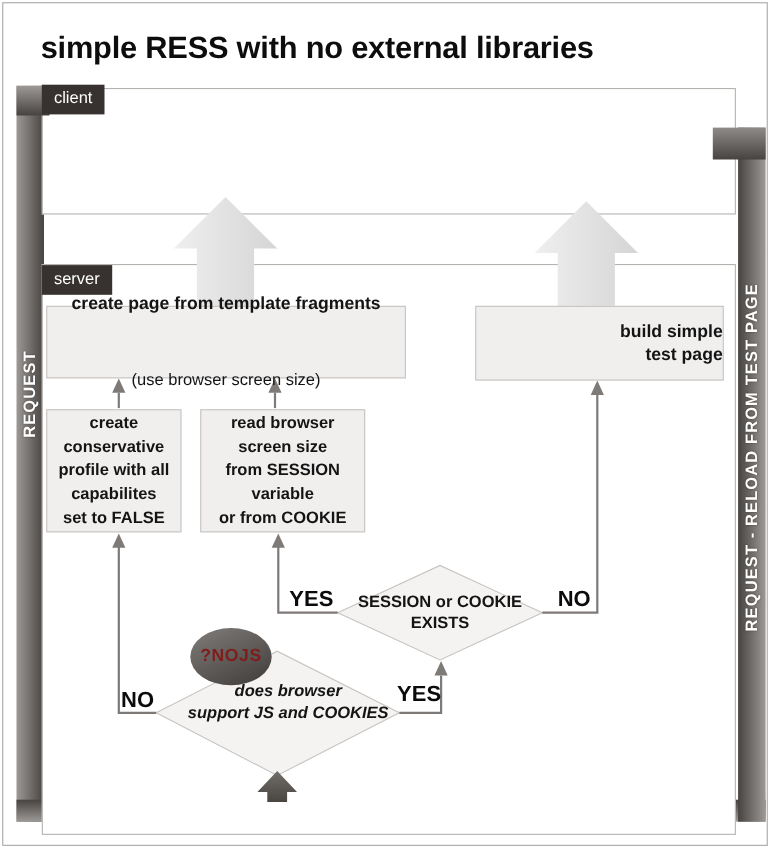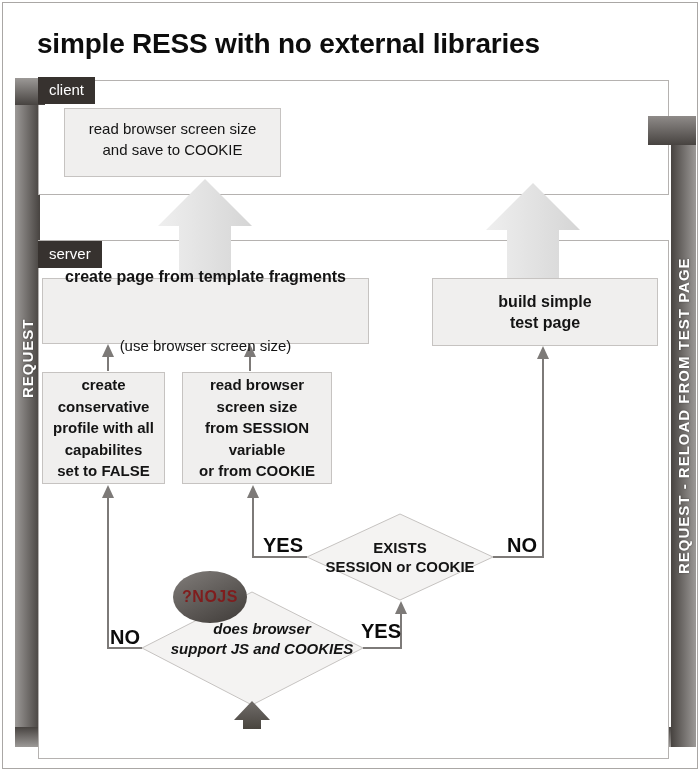--- a/index.html
+++ b/index.html
@@ -49,21 +49,21 @@
     position:absolute;background:var(--box_bg,#f0efee);border:1px solid var(--box_border,#c6c3c1);
     text-align:center;font-size:15px;line-height:21px;
     display:flex;flex-direction:column;justify-content:center;align-items:center;
   }
   .box .ln{white-space:nowrap;}
   .b-client-left{left:64px;top:108px;width:217px;height:69px;justify-content:flex-start;padding-top:9px;box-sizing:border-box;}
   .b-client-right{left:312px;top:108px;width:345px;height:73px;}
   .b-create{left:42px;top:278px;width:325px;height:64px;}
   .b-create .t1{font-weight:bold;font-size:16px;}
   .b-create .t2{font-size:15px;margin-top:48px;}
-  .b-build{left:432px;top:278px;width:224px;height:66px;font-weight:bold;font-size:16px;}
+  .b-build{left:432px;top:278px;width:224px;height:66px;font-weight:bold;font-size:16px;align-items:flex-end;}
   .b-small{font-weight:bold;line-height:21.5px;}
   .b-small1{left:42px;top:372px;width:121px;height:110px;}
   .b-small2{left:182px;top:372px;width:148px;height:110px;}
   
   .dtext{position:absolute;text-align:center;font-weight:bold;font-size:15px;line-height:19px;}
   .d1-text{left:300px;top:538px;width:200px;}
   .d2-text{left:162px;top:619px;width:200px;line-height:20px;font-style:italic;}
   .dtext .ln{white-space:nowrap;}
   
   .edge{position:absolute;font-weight:bold;font-size:20px;width:50px;text-align:center;color:#0b0b0b;}
@@ -138,24 +138,20 @@
 
     <ellipse cx="210" cy="597" rx="37" ry="26" fill="url(#nojsGrad)"></ellipse>
   </svg>
 
   <div class="region-label lab-client">client</div>
   <div class="region-label lab-server">server</div>
 
   <div class="vtext vtext-left">REQUEST</div>
   <div class="vtext vtext-right">REQUEST - RELOAD FROM TEST PAGE</div>
 
-  <div class="box b-client-left">
-    <div class="ln">read browser screen size</div>
-    <div class="ln">and save to COOKIE</div>
-  </div>
 
   <div class="box b-create">
     <div class="ln t1">create page from template fragments</div>
     <div class="ln t2">(use browser screen size)</div>
   </div>
   <div class="box b-build">
     <div class="ln">build simple</div>
     <div class="ln">test page</div>
   </div>
   <div class="box b-small b-small2">
@@ -167,22 +163,22 @@
   </div>
   <div class="box b-small b-small1">
     <div class="ln">create</div>
     <div class="ln">conservative</div>
     <div class="ln">profile with all</div>
     <div class="ln">capabilites</div>
     <div class="ln">set to FALSE</div>
   </div>
 
   <div class="dtext d1-text">
+    <div class="ln">SESSION or COOKIE</div>
     <div class="ln">EXISTS</div>
-    <div class="ln">SESSION or COOKIE</div>
   </div>
   <div class="dtext d2-text">
     <div class="ln">does browser</div>
     <div class="ln">support JS and COOKIES</div>
   </div>
 
   <div class="edge e-yes-left">YES</div>
   <div class="edge e-no-right">NO</div>
   <div class="edge e-no-left">NO</div>
   <div class="edge e-yes-right">YES</div>

